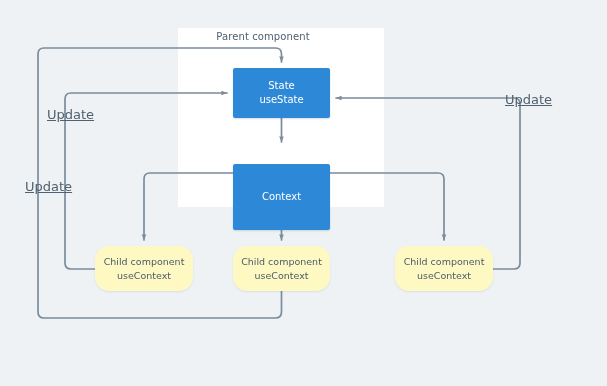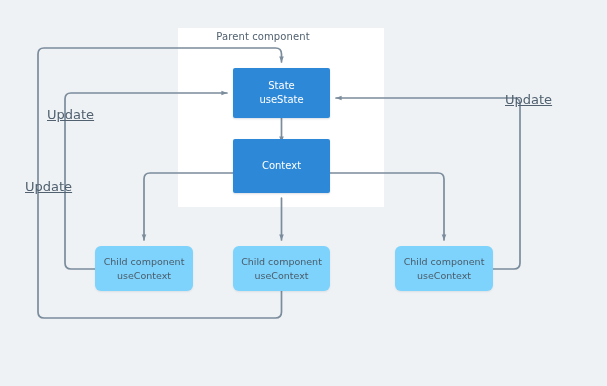--- a/index.html
+++ b/index.html
@@ -57,38 +57,38 @@
   }
   .node-blue {
     background: #2d88d8;
     color: #ffffff;
     font-size: 10px;
     line-height: 14px;
     border-radius: 2px;
     box-shadow: 0 1px 2px rgba(40,70,100,0.18);
   }
   .node-white {
-    background: #7dd3fc;
+    background: #fef9c3;
     color: #4c5b69;
     font-size: 9.5px;
     line-height: 14px;
-    border-radius: 6px;
+    border-radius: 14px;
     box-shadow: 0 1px 2px rgba(40,70,100,0.10);
   }
   #state-node {
     left: 233px;
     top: 68px;
     width: 97px;
     height: 50px;
   }
   #context-node {
     left: 233px;
-    top: 139px;
+    top: 164px;
     width: 97px;
-    height: 54px;
+    height: 66px;
   }
   #child-1 {
     left: 95px;
     top: 246px;
     width: 98px;
     height: 45px;
   }
   #child-2 {
     left: 233px;
     top: 246px;

